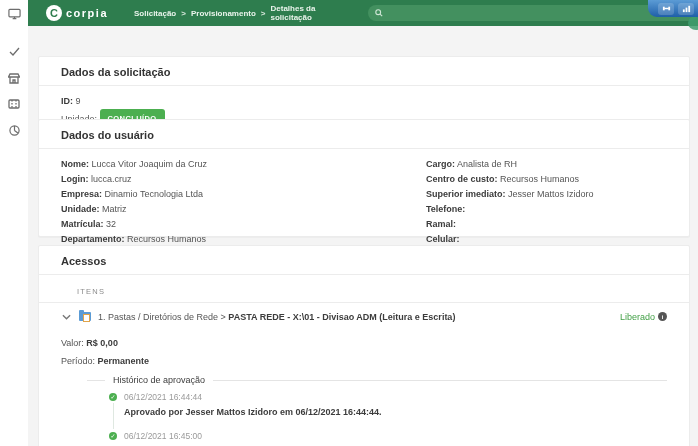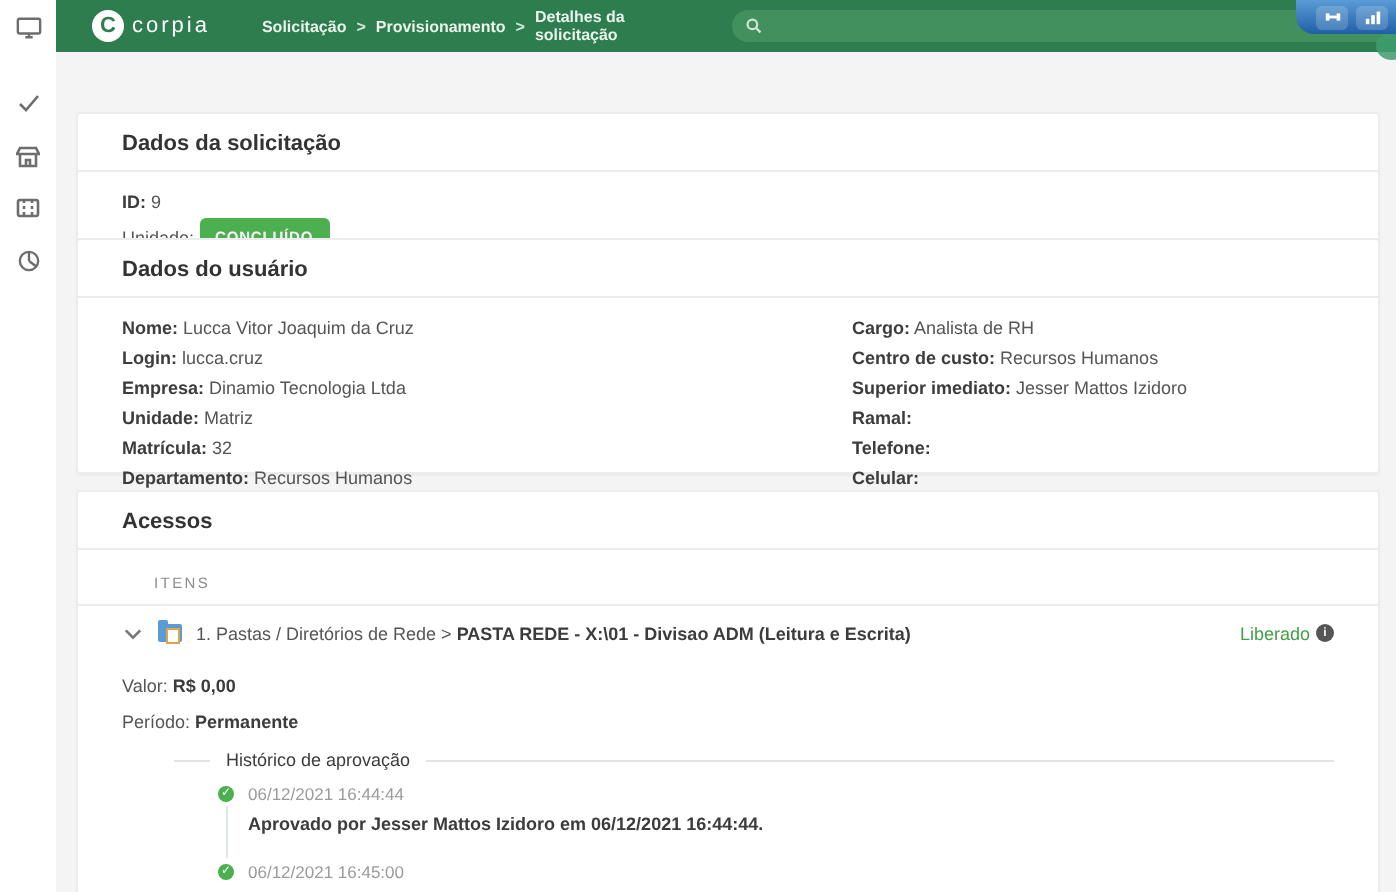--- a/index.html
+++ b/index.html
@@ -22,21 +22,21 @@
   
   .topbar {
     position:absolute; left:28px; right:0; top:0; height:26px;
     background:#2e7d4e; display:flex; align-items:center; z-index:2;
   }
   .logo { display:flex; align-items:center; margin-left:18px; cursor:pointer; }
   .logo-mark {
     width:16px; height:16px; border-radius:50%; background:#fff; color:#2e7d4e;
     font-weight:bold; font-size:11px; display:flex; align-items:center; justify-content:center;
   }
-  .logo-text { color:#fff; font-weight:normal; font-size:11px; letter-spacing:1.5px; margin-left:4px; text-transform:lowercase; }
+  .logo-text { color:#fff; font-weight:bold; font-size:11px; letter-spacing:1.5px; margin-left:4px; text-transform:lowercase; }
   .breadcrumb { margin-left:26px; display:flex; align-items:center; gap:5px; color:#eaf4ec; font-size:8px; font-weight:bold; }
   .crumb { cursor:pointer; }
   .crumb-sep { opacity:.9; }
   .searchbox {
     margin-left:16px; width:340px; height:16px; background:#43905f; border-radius:8px;
     display:flex; align-items:center; padding:0 7px;
   }
   .searchbox svg { stroke:#cfe6d6; fill:none; stroke-width:1.4; }
   .searchbox input {
     background:transparent; border:none; outline:none; color:#eaf4ec; font-size:8px; margin-left:5px; width:300px;
@@ -220,22 +220,22 @@
       <div class="frow"><span class="flabel">Login:</span> <span class="fvalue">lucca.cruz</span></div>
       <div class="frow"><span class="flabel">Empresa:</span> <span class="fvalue">Dinamio Tecnologia Ltda</span></div>
       <div class="frow"><span class="flabel">Unidade:</span> <span class="fvalue">Matriz</span></div>
       <div class="frow"><span class="flabel">Matrícula:</span> <span class="fvalue">32</span></div>
       <div class="frow"><span class="flabel">Departamento:</span> <span class="fvalue">Recursos Humanos</span></div>
     </div>
     <div>
       <div class="frow"><span class="flabel">Cargo:</span> <span class="fvalue">Analista de RH</span></div>
       <div class="frow"><span class="flabel">Centro de custo:</span> <span class="fvalue">Recursos Humanos</span></div>
       <div class="frow"><span class="flabel">Superior imediato:</span> <span class="fvalue">Jesser Mattos Izidoro</span></div>
+      <div class="frow"><span class="flabel">Telefone:</span> <span class="fvalue"></span></div>
       <div class="frow"><span class="flabel">Ramal:</span> <span class="fvalue"></span></div>
-      <div class="frow"><span class="flabel">Telefone:</span> <span class="fvalue"></span></div>
       <div class="frow"><span class="flabel">Celular:</span> <span class="fvalue"></span></div>
       <div class="frow"><span class="flabel">Tipo de usuário:</span> <span class="fvalue">Funcionário</span></div>
     </div>
   </div>
 </div>
 
 <div class="card card-access">
   <div class="card-title">Acessos</div>
   <div class="card-divider"></div>
 

